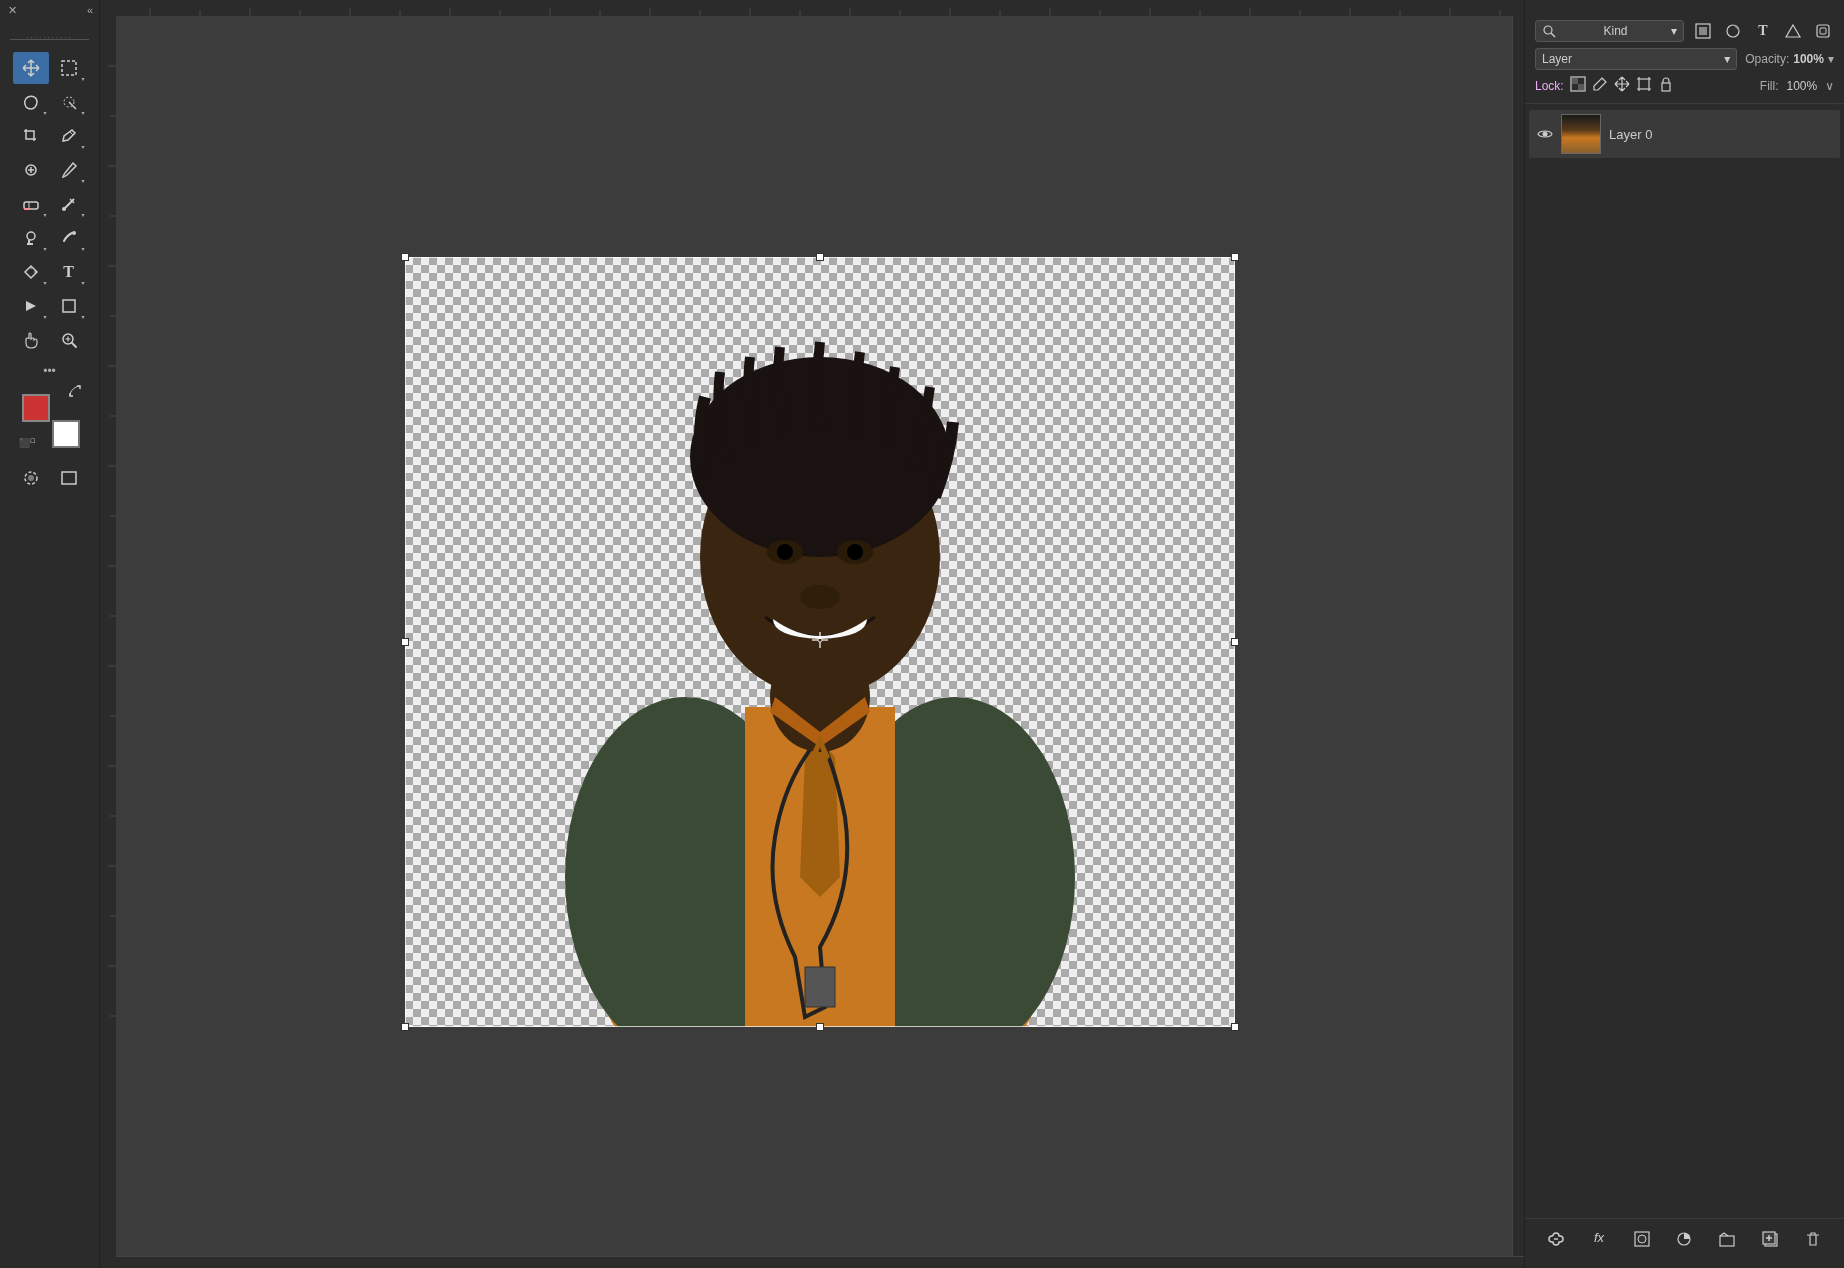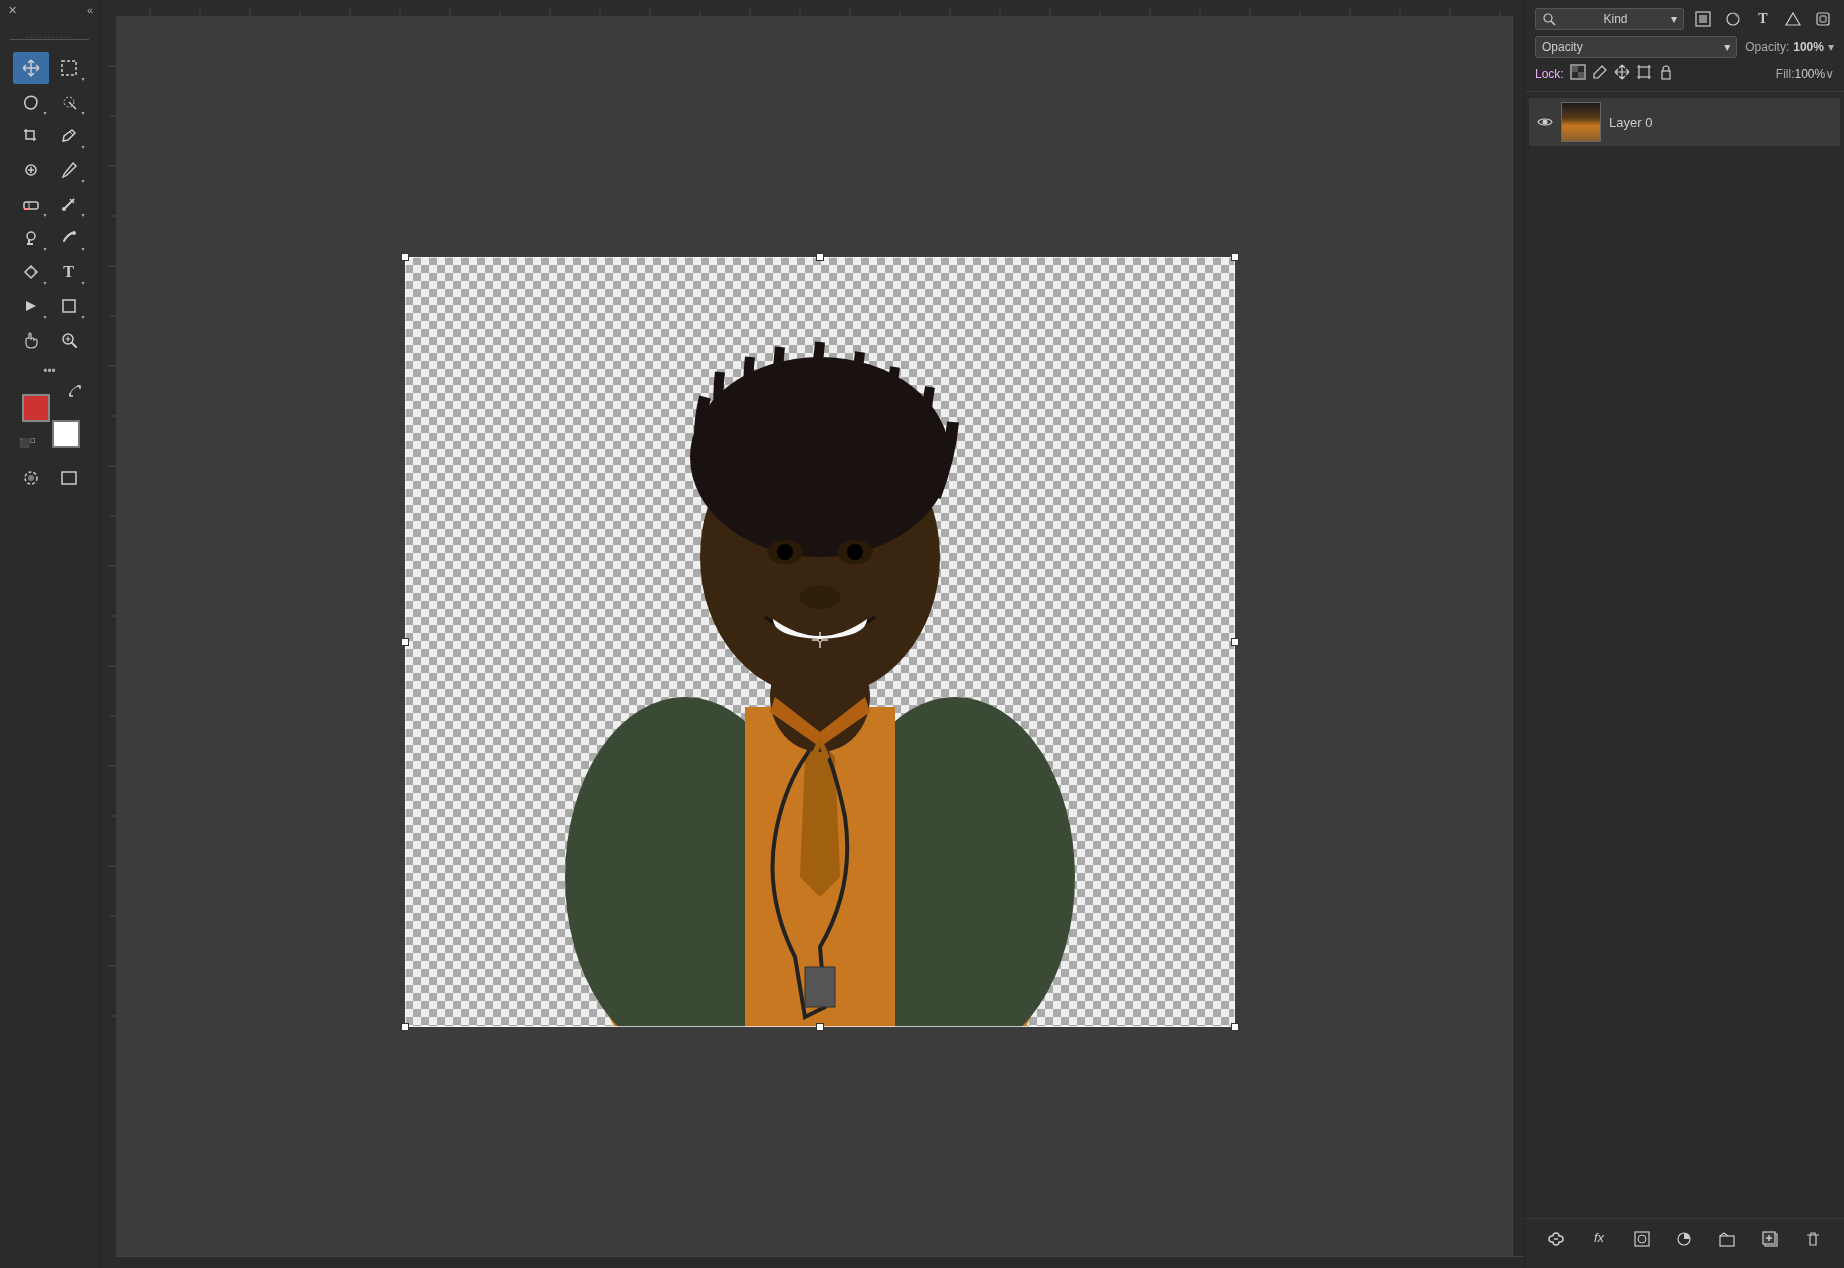--- a/index.html
+++ b/index.html
@@ -190,20 +190,21 @@
       padding: 8px 10px 4px;
       background: #2b2b2b;
       border-bottom: 1px solid #3a3a3a;
     }
 
     .kind-row {
       display: flex;
       align-items: center;
       gap: 8px;
       margin-bottom: 6px;
+      margin-top: 12px;
     }
 
     .kind-select {
       flex: 1;
       background: #3c3c3c;
       border: 1px solid #555;
       color: #ccc;
       padding: 3px 6px;
       border-radius: 3px;
       font-size: 12px;
@@ -748,21 +749,21 @@
         <div class="panel-icon">
           <svg width="18" height="18" viewBox="0 0 18 18" fill="none">
             <rect x="3" y="3" width="12" height="12" rx="2" stroke="#ccc" stroke-width="1.2" fill="none"></rect>
             <rect x="6" y="6" width="6" height="6" rx="1" stroke="#ccc" stroke-width="1" fill="none"></rect>
           </svg>
         </div>
       </div>
 
       <div style="display:flex;align-items:center;gap:8px;margin-bottom:6px;">
         <div class="blend-select">
-          <span>Opacity</span>
+          <span>Layer</span>
           <span>▾</span>
         </div>
         <div class="opacity-row">
           <span class="opacity-label">Opacity:</span>
           <span class="opacity-value">100%</span>
           <span style="color:#aaa;cursor:pointer;">▾</span>
         </div>
       </div>
 
       <div style="display:flex;align-items:center;justify-content:space-between;margin-bottom:4px;">
@@ -791,21 +792,21 @@
               <path d="M3 1 L3 3M13 1 L13 3M3 13 L3 15M13 13 L13 15M1 3 L3 3M15 3 L13 3M1 13 L3 13M15 13 L13 13" stroke="#ccc" stroke-width="1.2"></path>
             </svg>
           </span>
           <span class="lock-icon">
             <svg width="16" height="16" viewBox="0 0 16 16" fill="none">
               <rect x="4" y="7" width="8" height="8" stroke="#ccc" stroke-width="1.2" fill="none"></rect>
               <path d="M5 7 L5 5 A3 3 0 0 1 11 5 L11 7" stroke="#ccc" stroke-width="1.2" fill="none"></path>
             </svg>
           </span>
         </div>
-        <div style="display:flex;align-items:center;gap:0;">
+        <div style="display:flex;align-items:center;gap:8px;">
           <span class="fill-label">Fill:</span>
           <span class="fill-value">100%</span>
           <span style="color:#aaa;cursor:pointer;">∨</span>
         </div>
       </div>
     </div>
 
     <div class="layers-list">
 
       <div class="layer-item">

